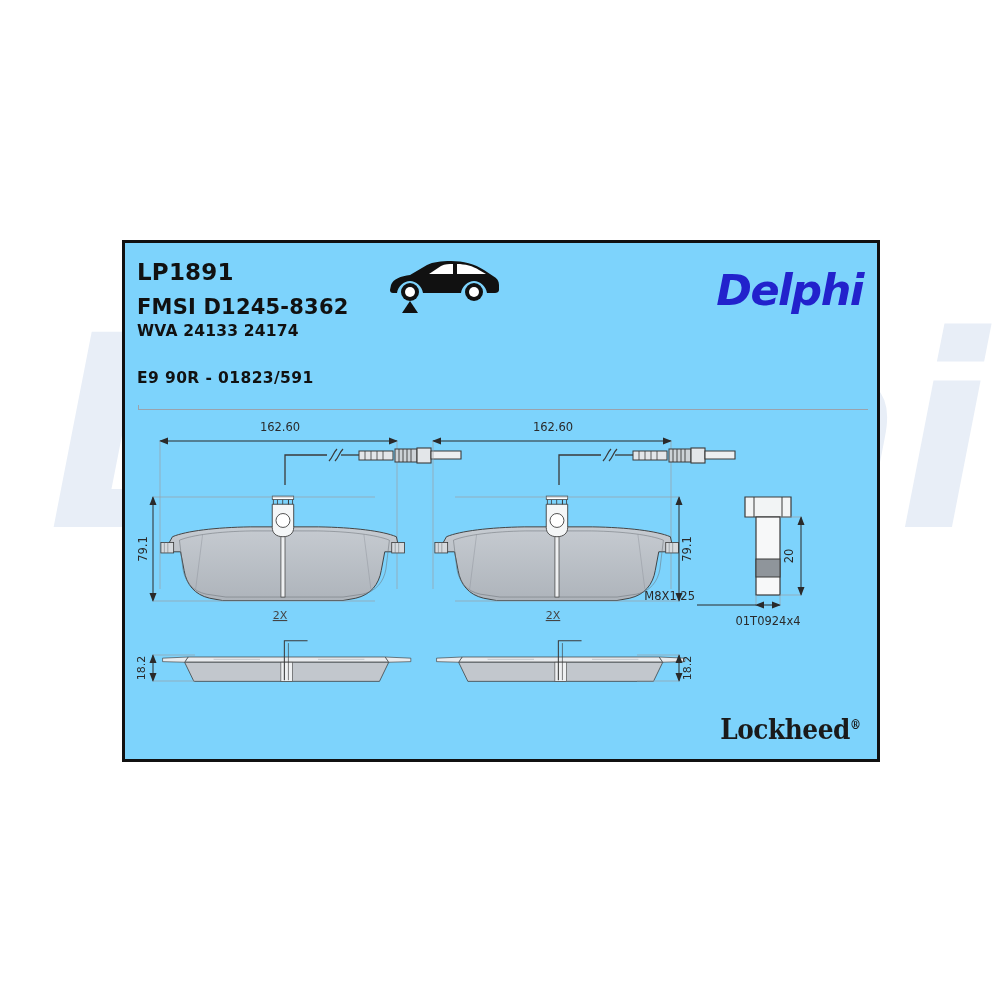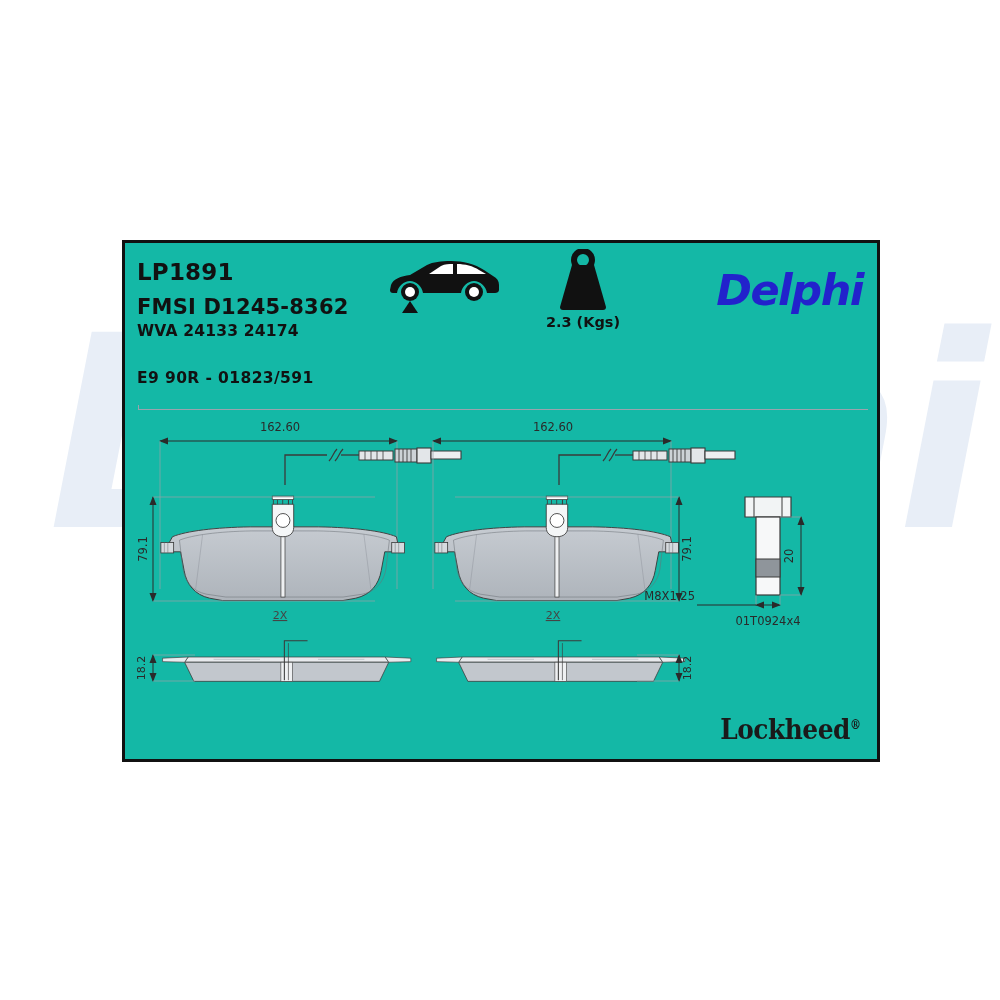--- a/index.html
+++ b/index.html
@@ -2,21 +2,21 @@
 <html><head>
 <meta charset="utf-8">
 <style>
   html,body{margin:0;padding:0;background:#ffffff;}
   body{width:1000px;height:1000px;position:relative;overflow:hidden;
        font-family:"DejaVu Sans","Liberation Sans",sans-serif;}
 
   
   #sheet{
     position:absolute;left:122px;top:240px;width:758px;height:522px;
-    border:3px solid #111; background:#14b8a6; box-sizing:border-box;
+    border:3px solid #111; background:#7dd3fc; box-sizing:border-box;
   }
 
   
   #watermark{
     position:absolute;left:0;top:0;width:1000px;height:1000px;
     pointer-events:none; overflow:hidden;
   }
   #watermark span{
     position:absolute; left:48px; top:300px;
     font-family:"DejaVu Sans","Liberation Sans",sans-serif;
@@ -97,27 +97,20 @@
       <path fill="#fff" d="M46 19 L58 11 C62 9 66 9 70 9 L70 19 Z"></path>
       <path fill="#fff" d="M74 9 C82 9 90 11 96 15 L103 19 L74 19 Z"></path>
       <circle cx="27" cy="37" r="9" fill="#111"></circle>
       <circle cx="27" cy="37" r="5" fill="#fff"></circle>
       <circle cx="91" cy="37" r="9" fill="#111"></circle>
       <circle cx="91" cy="37" r="5" fill="#fff"></circle>
       <path fill="#111" d="M27 46 L35 58 L19 58 Z"></path>
     </svg>
   </div>
 
-  <div id="wgt">
-    <svg viewBox="0 0 70 64" width="70" height="64">
-      <circle cx="35" cy="11" r="9" fill="none" stroke="#111" stroke-width="6"></circle>
-      <path fill="#111" d="M24 16 L46 16 L58 58 C58 60 57 61 55 61 L15 61 C13 61 12 60 12 58 Z"></path>
-    </svg>
-    <div id="wgtlabel">2.3 (Kgs)</div>
-  </div>
 
   <div id="delphi" style="color: rgb(34, 34, 204);">Delphi</div>
 
   <div id="divider"></div>
   <div id="divtick"></div>
 
   <svg id="draw" viewBox="0 0 752 340">
     <defs>
       <marker id="ah" markerWidth="9" markerHeight="9" refX="8" refY="4.5" orient="auto">
         <path d="M0,1 L9,4.5 L0,8 Z" fill="#2a2a2a"></path>

